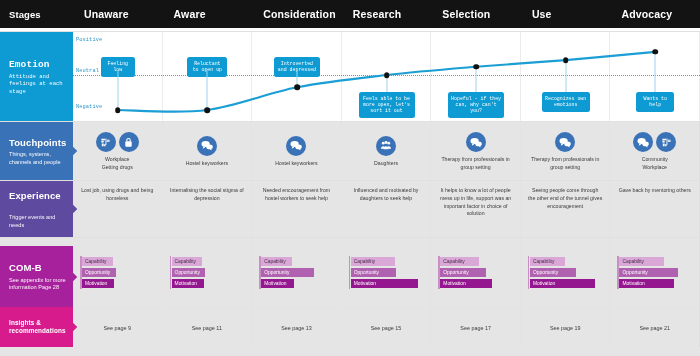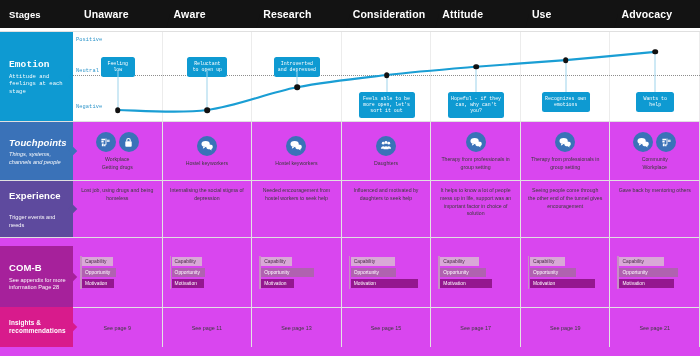--- a/index.html
+++ b/index.html
@@ -5,21 +5,21 @@
   * { box-sizing: border-box; margin: 0; padding: 0; }
   html, body {
     width: 700px; height: 356px;
     background: #ffffff;
     font-family: "Liberation Sans", sans-serif;
     overflow: hidden;
   }
   #map {
     position: relative;
     width: 700px; height: 356px;
-    background: #d946ef;
+    background: #e5e5e5;
   }
 
   
   .row { display: flex; width: 700px; }
   .rowlabel {
     width: 73px; flex: 0 0 73px;
     position: relative;
     color: #ffffff;
     padding: 7px 7px 5px 9px;
     display: flex; flex-direction: column; justify-content: center;
@@ -99,21 +99,21 @@
     transform: translateX(-50%);
   }
   .dot {
     position: absolute; width: 5.6px; height: 5.6px;
     background: #111111; border-radius: 50%;
     transform: translate(-50%, -50%);
   }
 
   
   #touch { height: 59px; }
-  #touch .rowlabel { background: #3a72b8; font-style: italic; }
+  #touch .rowlabel { background: #3a72b8; }
   #touch .nub { background: #3a72b8; }
   #touch .col {
     display: flex; flex-direction: column;
     align-items: center; justify-content: center;
     padding: 5px 4px 4px;
   }
   .tp-icons { display: flex; gap: 3px; justify-content: center; }
   .tp-icon {
     width: 20px; height: 20px; border-radius: 50%;
     background: #3a72b8; color: #ffffff;
@@ -185,29 +185,29 @@
     <div class="cols">
       <div class="col first">
           <span>Unaware</span>
         </div>
       <div class="col">
           <span class="chev"></span>
           <span>Aware</span>
         </div>
       <div class="col">
           <span class="chev"></span>
-          <span>Research</span>
+          <span>Consideration</span>
         </div>
       <div class="col">
           <span class="chev"></span>
-          <span>Consideration</span>
+          <span>Research</span>
         </div>
       <div class="col">
           <span class="chev"></span>
-          <span>Attitude</span>
+          <span>Selection</span>
         </div>
       <div class="col">
           <span class="chev"></span>
           <span>Use</span>
         </div>
       <div class="col">
           <span class="chev"></span>
           <span>Advocacy</span>
         </div>
     </div>

